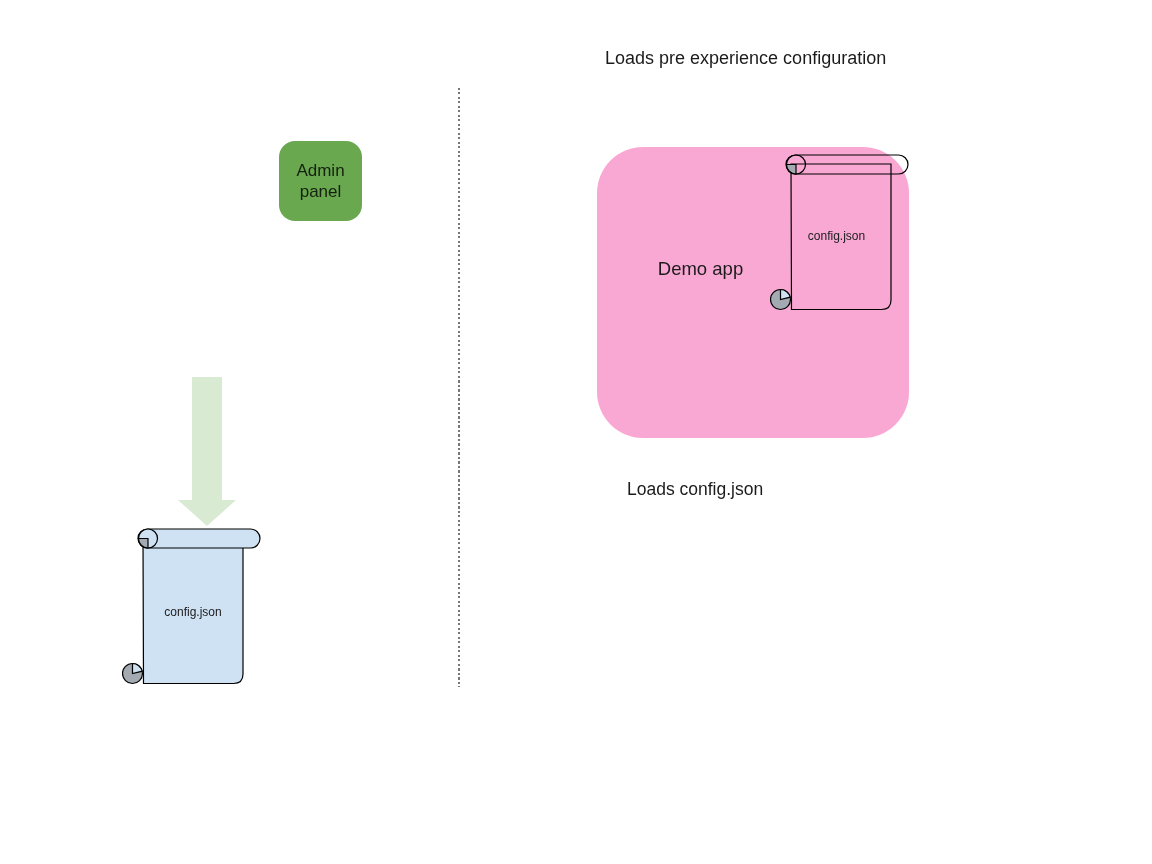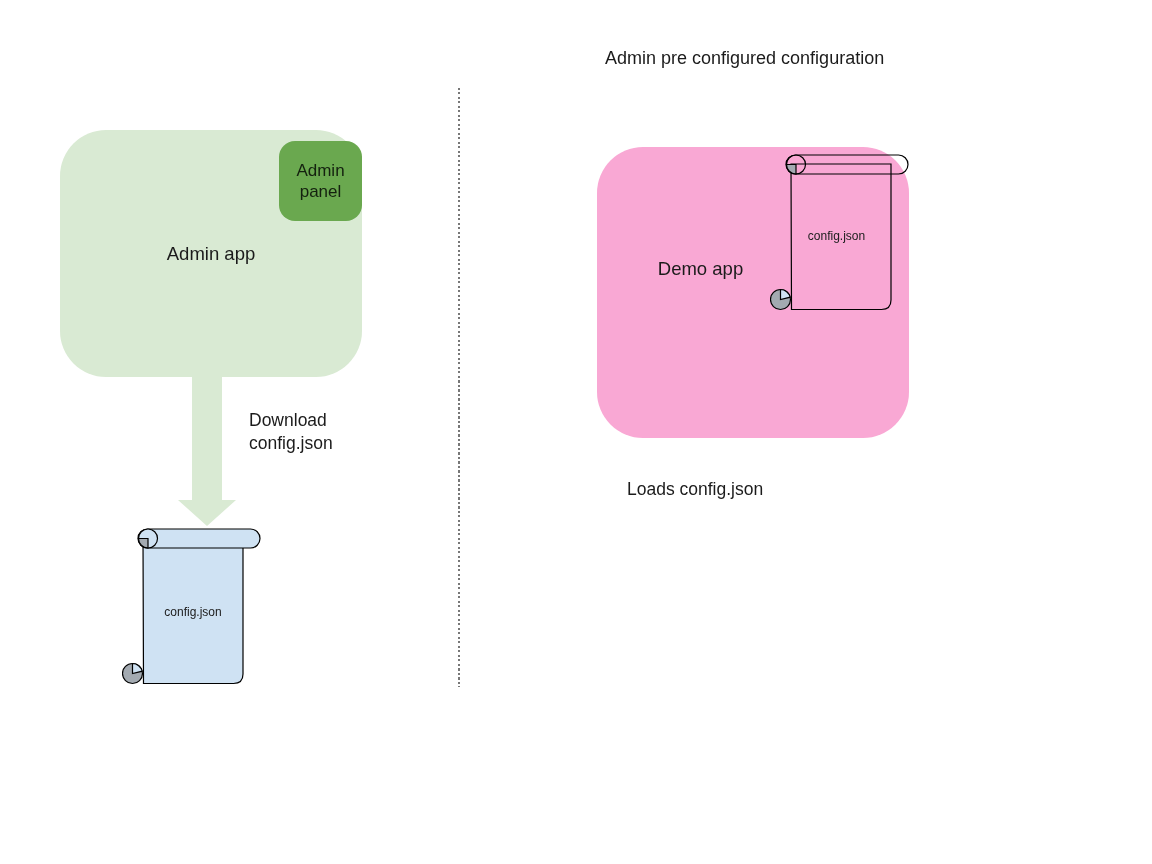--- a/index.html
+++ b/index.html
@@ -95,37 +95,33 @@
     text-align:center;
   }
   .file-label-left{left:143px;top:605px;width:100px;}
   .file-label-right{left:786px;top:229px;width:101px;}
 </style>
 </head>
 <body>
 
 <div class="canvas">
 
-  <div class="section-title title-right">Admin pre configured configuration</div>
+  <div class="section-title title-right">Loads pre experience configuration</div>
 
   <div class="divider"></div>
 
-  <div class="admin-box">
-    <span class="app-label">Admin app</span>
-  </div>
 
   <div class="panel-box">
     <span class="panel-label">Admin panel</span>
   </div>
 
   <svg class="arrow-svg" viewBox="0 0 62 150">
     <path d="M16 0 H46 V123 H60 L31 149 L2 123 H16 Z" stroke="none" fill="#d9ead3"></path>
   </svg>
 
-  <div class="caption caption-download">Download config.json</div>
 
   <svg class="scroll-svg scroll-left-svg" viewBox="0 0 145 166">
 
     <path d="M21 14 H121 V150 Q121 159.5 111.5 159.5 H21.5 Z" fill="#cfe2f3"></path>
 
     <circle cx="10.5" cy="149.5" r="10" fill="#a3aab1"></circle>
     <path d="M10.5 149.5 L10.5 139.5 A10 10 0 0 1 20.2 147.2 Z" fill="#cfe2f3"></path>
 
     <rect x="16" y="5" width="122" height="19" rx="9.5" fill="#cfe2f3"></rect>
 

